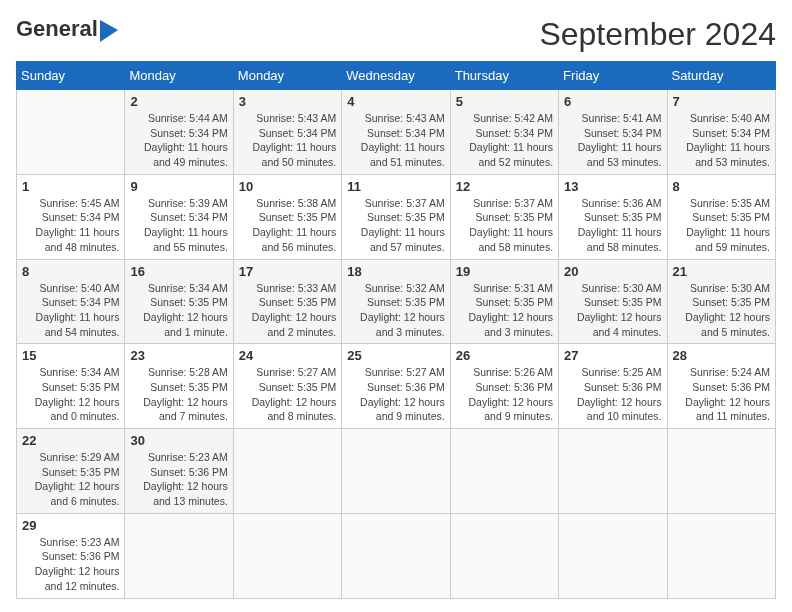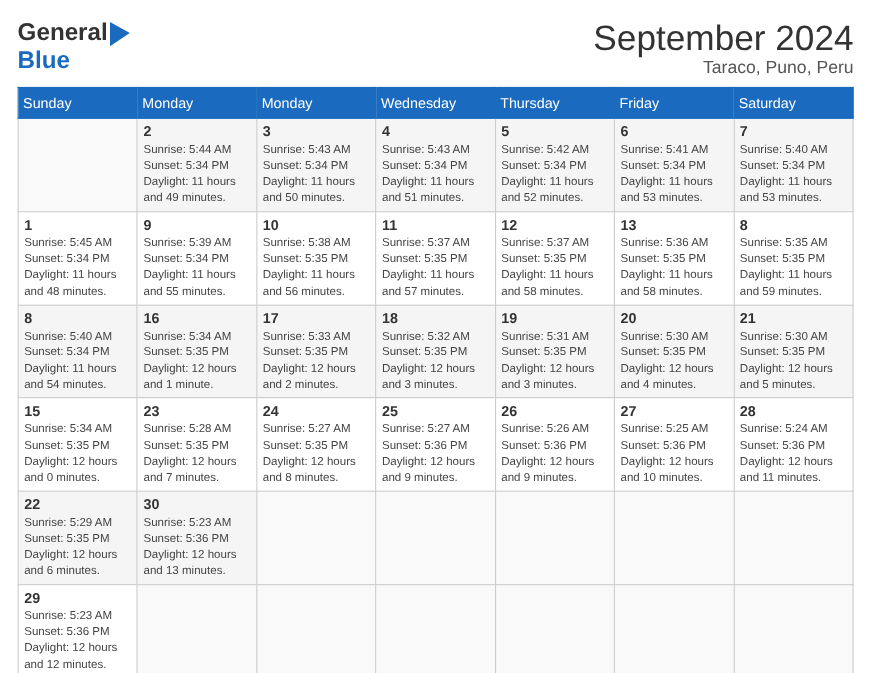--- a/index.html
+++ b/index.html
@@ -60,20 +60,21 @@
       font-size: 13px;
       font-weight: bold;
       color: #333;
       display: block;
       margin-bottom: 2px;
     }
     .day-info {
       color: #444;
       font-size: 10.5px;
       line-height: 1.4;
+      text-align: right;
     }
     .empty-cell {
       background: #f9f9f9 !important;
     }
     .logo-wrapper {
       display: flex;
       align-items: center;
     }
     .logo-blue {
       color: #1a6bbf;
@@ -94,26 +95,24 @@
 
 <div class="header">
   <div class="logo-wrapper">
     <div>
       <div style="display:flex;align-items:flex-end;">
         <span class="logo-general">General</span>
         <svg class="logo-svg" width="18" height="22" viewBox="0 0 18 22">
           <polygon points="0,22 18,10 0,0" fill="#1a6bbf"></polygon>
         </svg>
       </div>
-      <div class="logo-blue">Blue</div>
     </div>
   </div>
   <div class="title-block">
     <div class="month-title">September 2024</div>
-    <div class="location-title">Taraco, Puno, Peru</div>
   </div>
 </div>
 
 <table class="calendar">
   <thead>
     <tr>
       <th>Sunday</th>
       <th>Monday</th>
       <th>Monday</th>
       <th>Wednesday</th>

